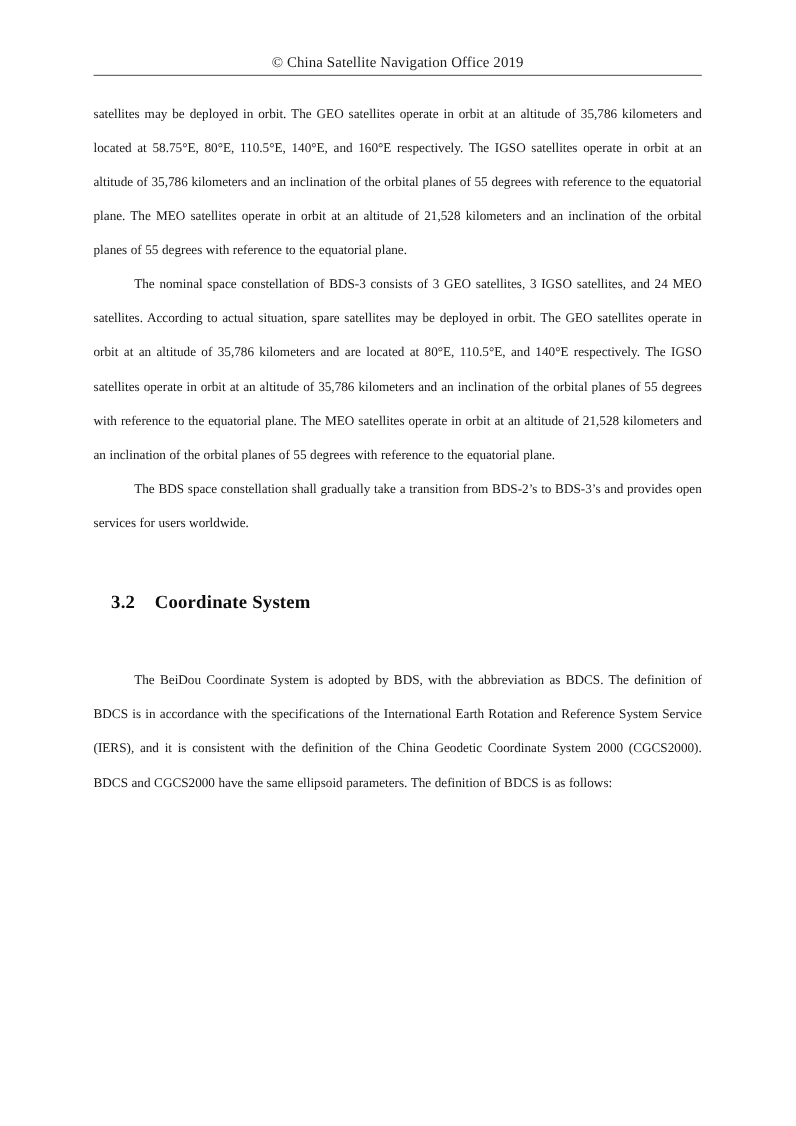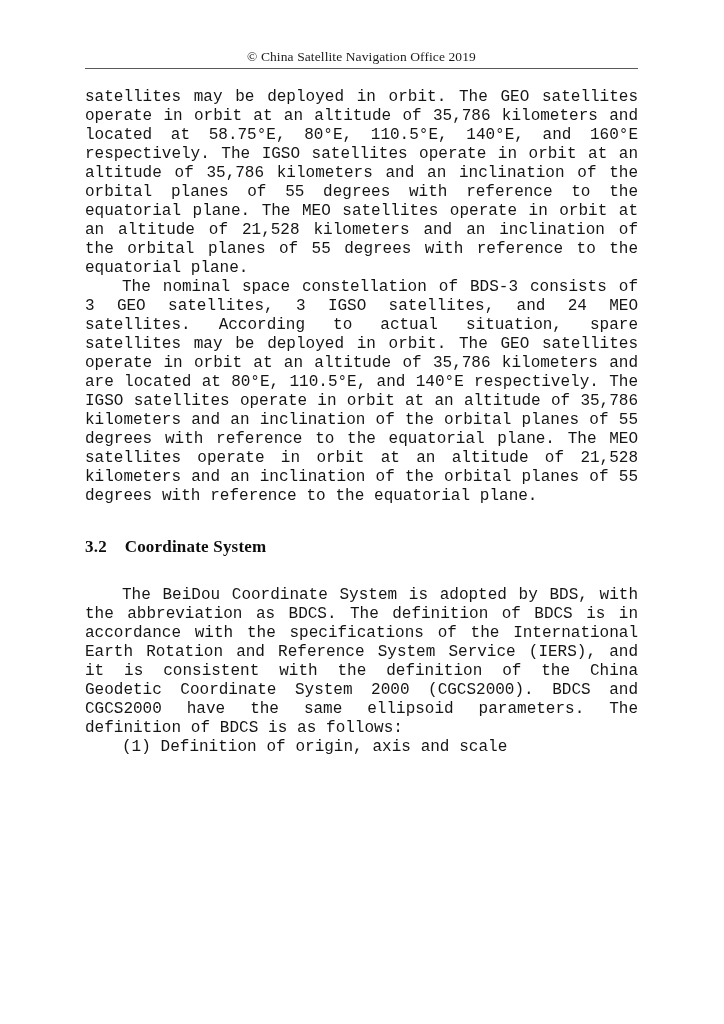--- a/index.html
+++ b/index.html
@@ -47,45 +47,44 @@
   
   .body-col {
     position: absolute;
     left: 85px;
     top: 88px;
     width: 553px;
   }
 
   p.para {
     margin: 0;
-    font-size: 16px;
-    line-height: 19px;
+    font-size: 12px;
+    line-height: 31px;
     text-align: justify;
     text-justify: inter-word;
     text-indent: 37px;
     color: #151515;
     word-spacing: 0.2px;
-    font-family: Liberation Mono, monospace;
   }
   p.para.no-indent {
     text-indent: 0;
   }
   
   p.para::after {
     content: "";
     display: inline-block;
     width: 100%;
   }
   p.para.nostretch::after {
     content: none;
   }
 
   
   h2.section-heading {
-    margin: 0;
+    margin: 16px;
     font-size: 17px;
     line-height: 29.6px;
     font-weight: bold;
     color: #0d0d0d;
     letter-spacing: 0.2px;
     white-space: pre;
   }
   .heading-spacer-before { height: 26px; }
   .heading-spacer-after  { height: 24px; }
 
@@ -132,30 +131,30 @@
     <div class="header-text">© China Satellite Navigation Office 2019</div>
     <hr class="header-rule">
   </div>
 
   <div class="body-col">
 
     <p class="para no-indent nostretch">satellites may be deployed in orbit. The GEO satellites operate in orbit at an altitude of 35,786 kilometers and located at 58.75°E, 80°E, 110.5°E, 140°E, and 160°E respectively. The IGSO satellites operate in orbit at an altitude of 35,786 kilometers and an inclination of the orbital planes of 55 degrees with reference to the equatorial plane. The MEO satellites operate in orbit at an altitude of 21,528 kilometers and an inclination of the orbital planes of 55 degrees with reference to the equatorial plane.</p>
 
     <p class="para nostretch">The nominal space constellation of BDS-3 consists of 3 GEO satellites, 3 IGSO satellites, and 24 MEO satellites. According to actual situation, spare satellites may be deployed in orbit. The GEO satellites operate in orbit at an altitude of 35,786 kilometers and are located at 80°E, 110.5°E, and 140°E respectively. The IGSO satellites operate in orbit at an altitude of 35,786 kilometers and an inclination of the orbital planes of 55 degrees with reference to the equatorial plane. The MEO satellites operate in orbit at an altitude of 21,528 kilometers and an inclination of the orbital planes of 55 degrees with reference to the equatorial plane.</p>
 
+    <p class="para nostretch">The BDS space constellation shall gradually take a transition from BDS-2’s to BDS-3’s and provides open services for users worldwide.</p>
 
     <div class="heading-spacer-before"></div>
 
     <h2 class="section-heading">3.2    Coordinate System</h2>
 
     <div class="heading-spacer-after"></div>
 
     <p class="para nostretch">The BeiDou Coordinate System is adopted by BDS, with the abbreviation as BDCS. The definition of BDCS is in accordance with the specifications of the International Earth Rotation and Reference System Service (IERS), and it is consistent with the definition of the China Geodetic Coordinate System 2000 (CGCS2000). BDCS and CGCS2000 have the same ellipsoid parameters. The definition of BDCS is as follows:</p>
 
-    <p class="para nostretch">(1) Definition of origin, axis and scale</p>
 
 
   </div>
 
   <div class="footer">
     <div class="footer-page-number">2</div>
     <div class="footer-doc-block">
       <span class="footer-doc-id">BDS-SIS-ICD-B1I-3.0</span>
       <span class="footer-doc-date">2019-05</span>
     </div>

